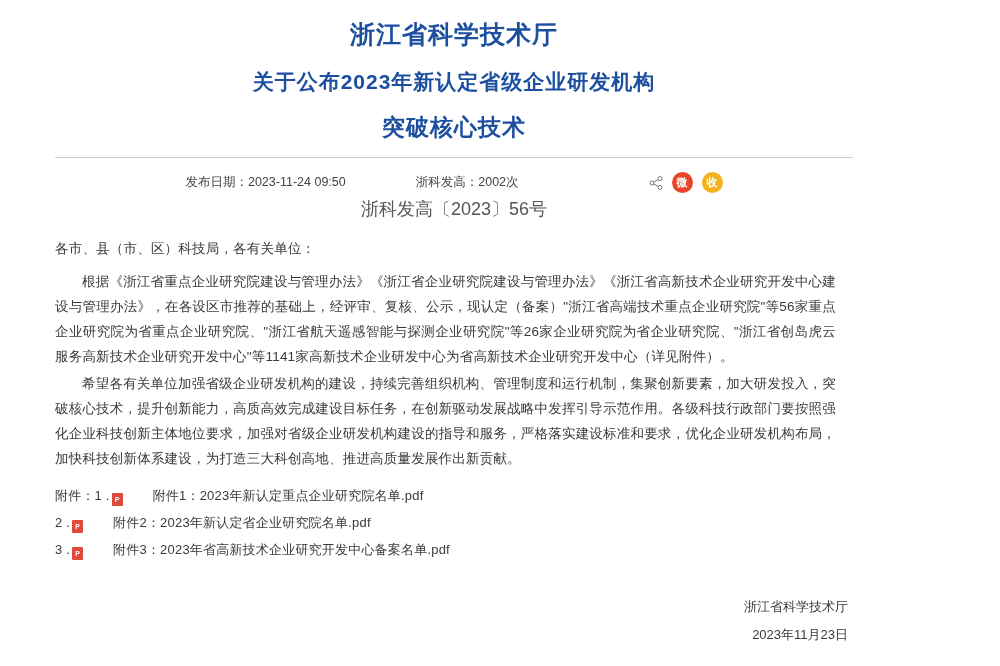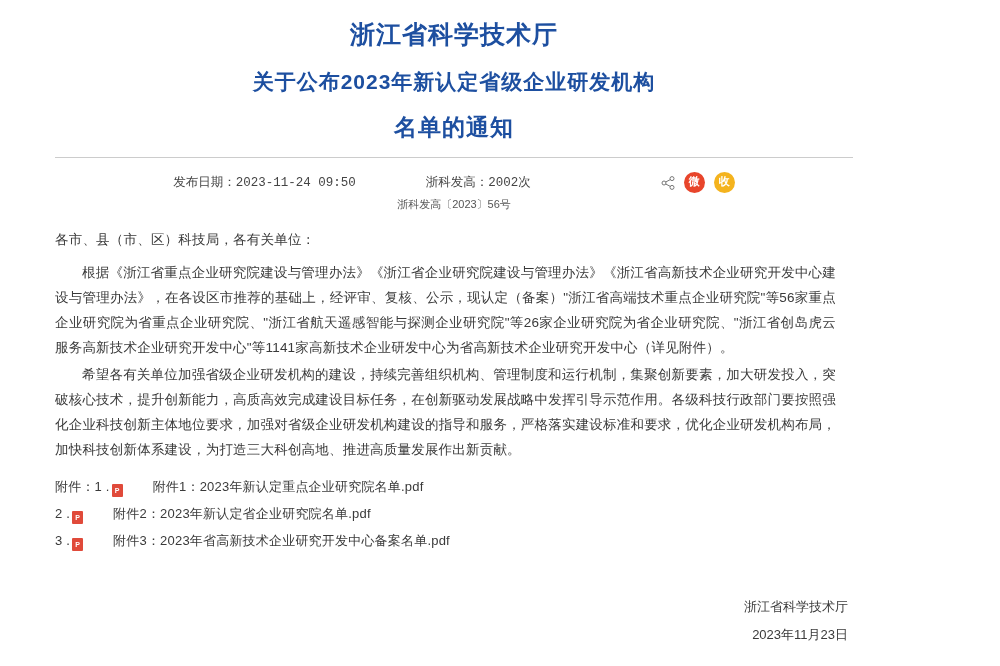--- a/index.html
+++ b/index.html
@@ -47,21 +47,20 @@
     margin: 4px 0 0 0;
   }
   .meta-row {
     display: flex;
     align-items: center;
     justify-content: center;
     gap: 70px;
     padding: 14px 0 4px 0;
     font-size: 12.5px;
     color: #444444;
-    font-family: Liberation Mono, monospace;
   }
   .meta-item {
     white-space: nowrap;
   }
   .share-group {
     display: flex;
     align-items: center;
     gap: 9px;
     margin-left: 60px;
   }
@@ -77,21 +76,21 @@
     justify-content: center;
     color: #ffffff;
     font-size: 11px;
     font-weight: bold;
     line-height: 1;
   }
   .badge.red { background: #e8452b; }
   .badge.yellow { background: #f4b31e; }
   .doc-number {
     text-align: center;
-    font-size: 11px;
+    font-size: 18px;
     color: #555555;
     padding-bottom: 10px;
   }
   .body-text {
     font-size: 13.5px;
     color: #3a3a3a;
     line-height: 1.85;
     letter-spacing: 0.2px;
   }
   .salutation {
@@ -140,21 +139,21 @@
   }
 </style>
 </head>
 <body>
 
 <div class="page">
 
   <div class="doc-header">
     <div class="doc-title-line first">浙江省科学技术厅</div>
     <div class="doc-title-line second">关于公布2023年新认定省级企业研发机构</div>
-    <div class="doc-title-line third">名单的通知</div>
+    <div class="doc-title-line third">突破核心技术</div>
   </div>
 
   <hr class="meta-rule">
 
   <div class="meta-row">
     <span class="meta-item">发布日期：2023-11-24 09:50</span>
     <span class="meta-item">浙科发高：2002次</span>
     <span class="share-group">
       <span class="share-icon">
         <svg width="14" height="14" viewBox="0 0 14 14">

